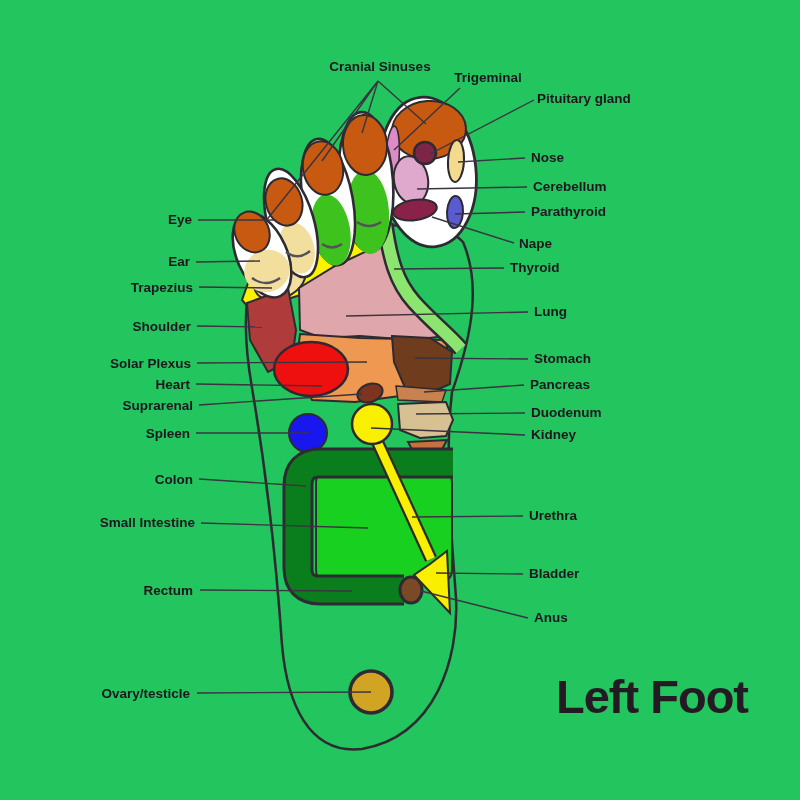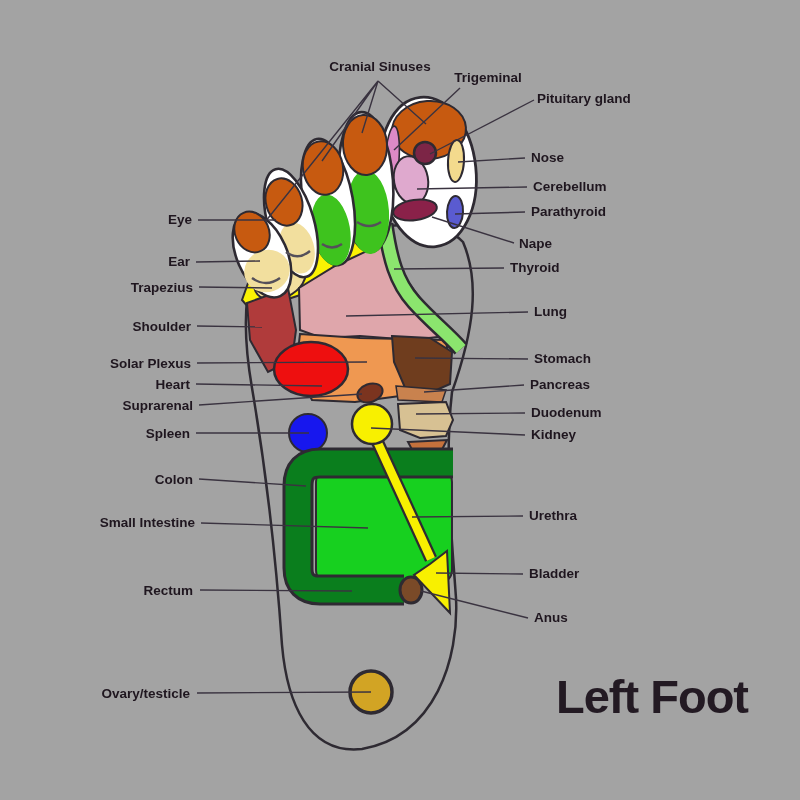--- a/index.html
+++ b/index.html
@@ -1,16 +1,16 @@
 <!DOCTYPE html>
 <html><head>
 <meta charset="utf-8">
 <style>
   html,body{margin:0;padding:0;background:#ffffff;}
-  .canvas{position:relative;width:800px;height:800px;background:#a3a3a3;overflow:hidden;
+  .canvas{position:relative;width:800px;height:800px;background:#22c55e;overflow:hidden;
           font-family:"Liberation Sans",sans-serif;}
   svg{position:absolute;left:0;top:0;}
   .lbl{fill:#1F161F;font-family:"Liberation Sans",sans-serif;font-size:13.5px;font-weight:700;}
   .lbl-title{fill:#231A23;font-family:"Liberation Sans",sans-serif;font-size:47px;font-weight:700;letter-spacing:-1px;}
   .leader{stroke:#3A3340;stroke-width:1.4;fill:none;}
   .outline{stroke:#2E2A32;fill:none;}
 </style>
 </head>
 <body>
 

